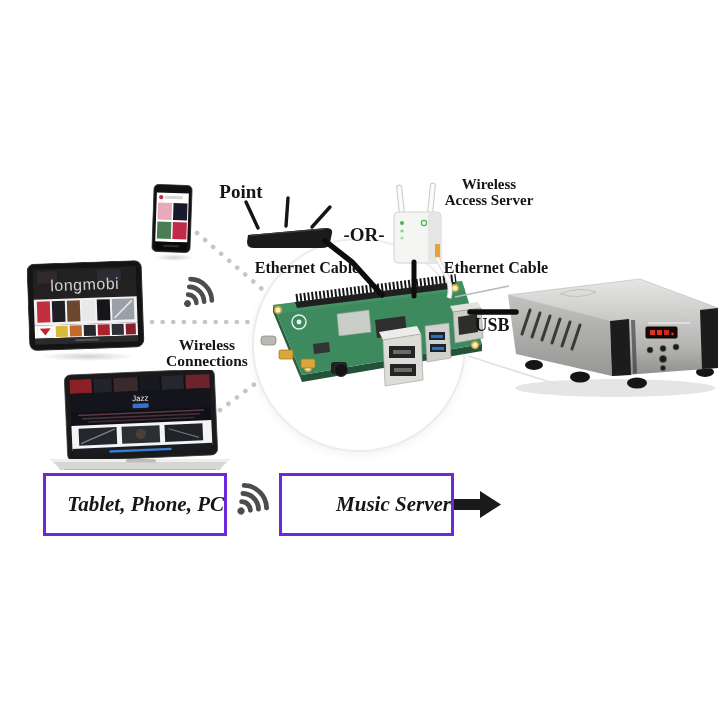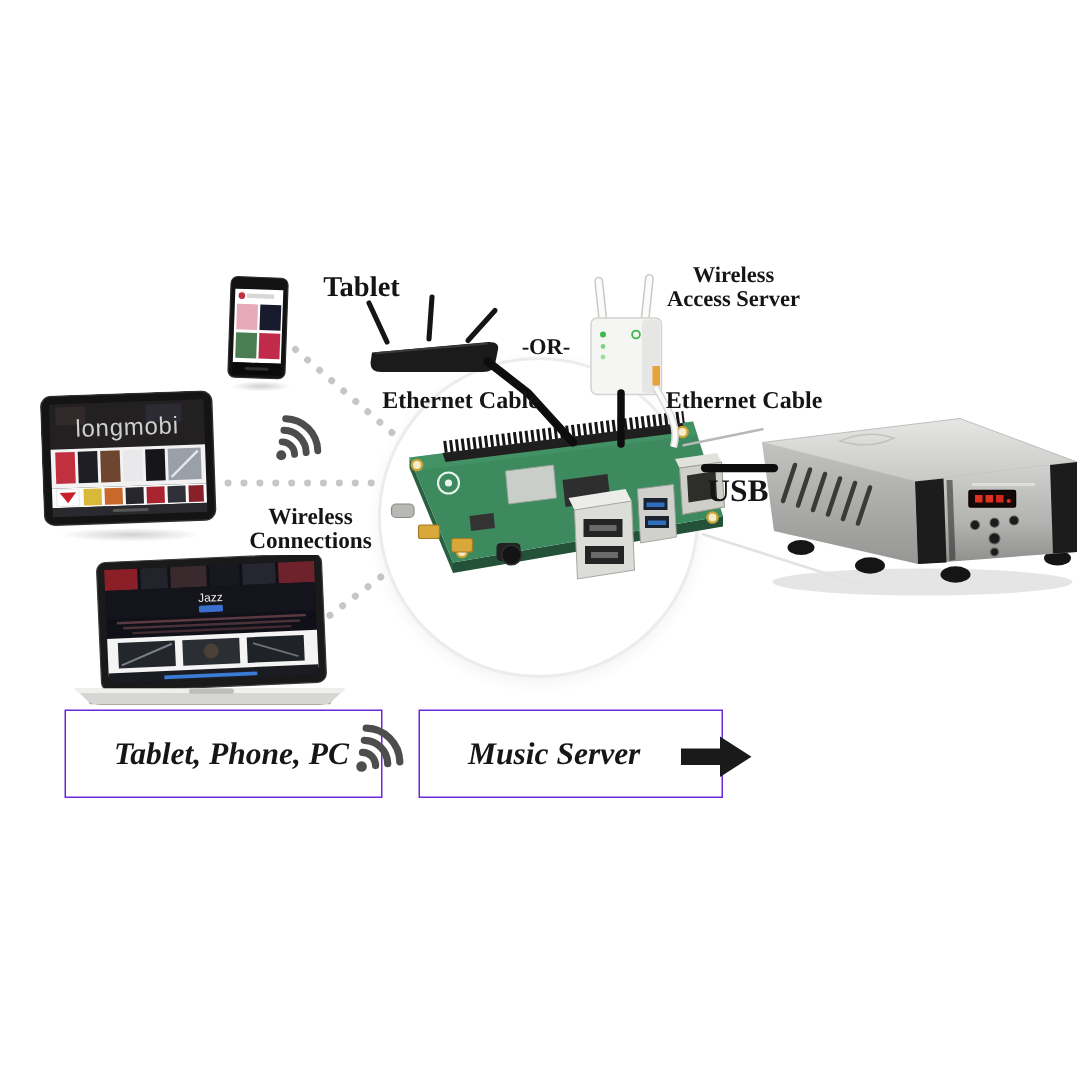--- a/index.html
+++ b/index.html
@@ -1,23 +1,23 @@
 <!DOCTYPE html>
 <html><head>
 <meta charset="utf-8">
 <style>
   html,body{margin:0;padding:0;background:#ffffff;}
   #canvas{position:relative;width:720px;height:720px;background:#ffffff;overflow:hidden;
           font-family:"Liberation Serif", serif;}
   .abs{position:absolute;}
   .lbl{position:absolute;color:#151515;font-weight:700;white-space:nowrap;
        transform:translateX(-50%);text-align:center;line-height:1.05;}
-  .flowbox{position:absolute;top:473px;height:57px;background:#ffffff;border:1px solid #6d28d9;
-           display:flex;align-items:center;justify-content:flex-start;
-           font-style:italic;font-weight:700;font-size:21px;color:#161616;padding-left:32px;}
+  .flowbox{position:absolute;top:473px;height:57px;background:#ffffff;border:3px solid #6d28d9;
+           display:flex;align-items:center;justify-content:flex-end;
+           font-style:italic;font-weight:700;font-size:21px;color:#161616;}
   .shadow{position:absolute;border-radius:50%;background:radial-gradient(closest-side,rgba(0,0,0,0.18),rgba(0,0,0,0));}
   svg{display:block;}
 </style>
 </head>
 <body>
 
 <div id="canvas">
 
   <svg class="abs" style="left:0;top:0" width="720" height="720">
     <g stroke="#c6c6c6" stroke-width="4.6" stroke-linecap="round" stroke-dasharray="0.1 10.5" fill="none">
@@ -278,29 +278,29 @@
 
   <svg class="abs" style="left:176px;top:273px;transform:rotate(45deg)" width="42" height="42" viewBox="0 0 100 100">
     <g stroke="#4d4d4d" stroke-width="11" fill="none" stroke-linecap="round">
       <path d="M36 66 A20 20 0 0 1 64 66"></path>
       <path d="M25 51 A36 36 0 0 1 75 51"></path>
       <path d="M14 36 A52 52 0 0 1 86 36"></path>
     </g>
     <circle cx="50" cy="82" r="8" fill="#4d4d4d"></circle>
   </svg>
 
-  <div class="lbl" style="left:241px;top:182px;font-size:19px;">Tablet</div>
+  <div class="lbl" style="left:241px;top:182px;font-size:19px;">Point</div>
   <div class="lbl" style="left:489px;top:177px;font-size:15px;">
     <div>Wireless</div>
     <div>Access Server</div>
   </div>
-  <div class="lbl" style="left:364px;top:225px;font-size:15px;text-align:right;">-OR-</div>
+  <div class="lbl" style="left:364px;top:225px;font-size:19px;text-align:right;">-OR-</div>
   <div class="lbl" style="left:307px;top:260px;font-size:16px;">Ethernet Cable</div>
   <div class="lbl" style="left:496px;top:260px;font-size:16px;">Ethernet Cable</div>
-  <div class="lbl" style="left:492px;top:316px;font-size:21px;">USB</div>
+  <div class="lbl" style="left:492px;top:316px;font-size:18px;">USB</div>
   <div class="lbl" style="left:207px;top:337px;font-size:15.5px;">
     <div>Wireless</div>
     <div>Connections</div>
   </div>
 
   <div class="flowbox" style="left:43px;width:178px;">
     <span>Tablet, Phone, PC</span>
   </div>
 
   <svg class="abs" style="left:229px;top:479px;transform:rotate(45deg)" width="44" height="44" viewBox="0 0 100 100">

